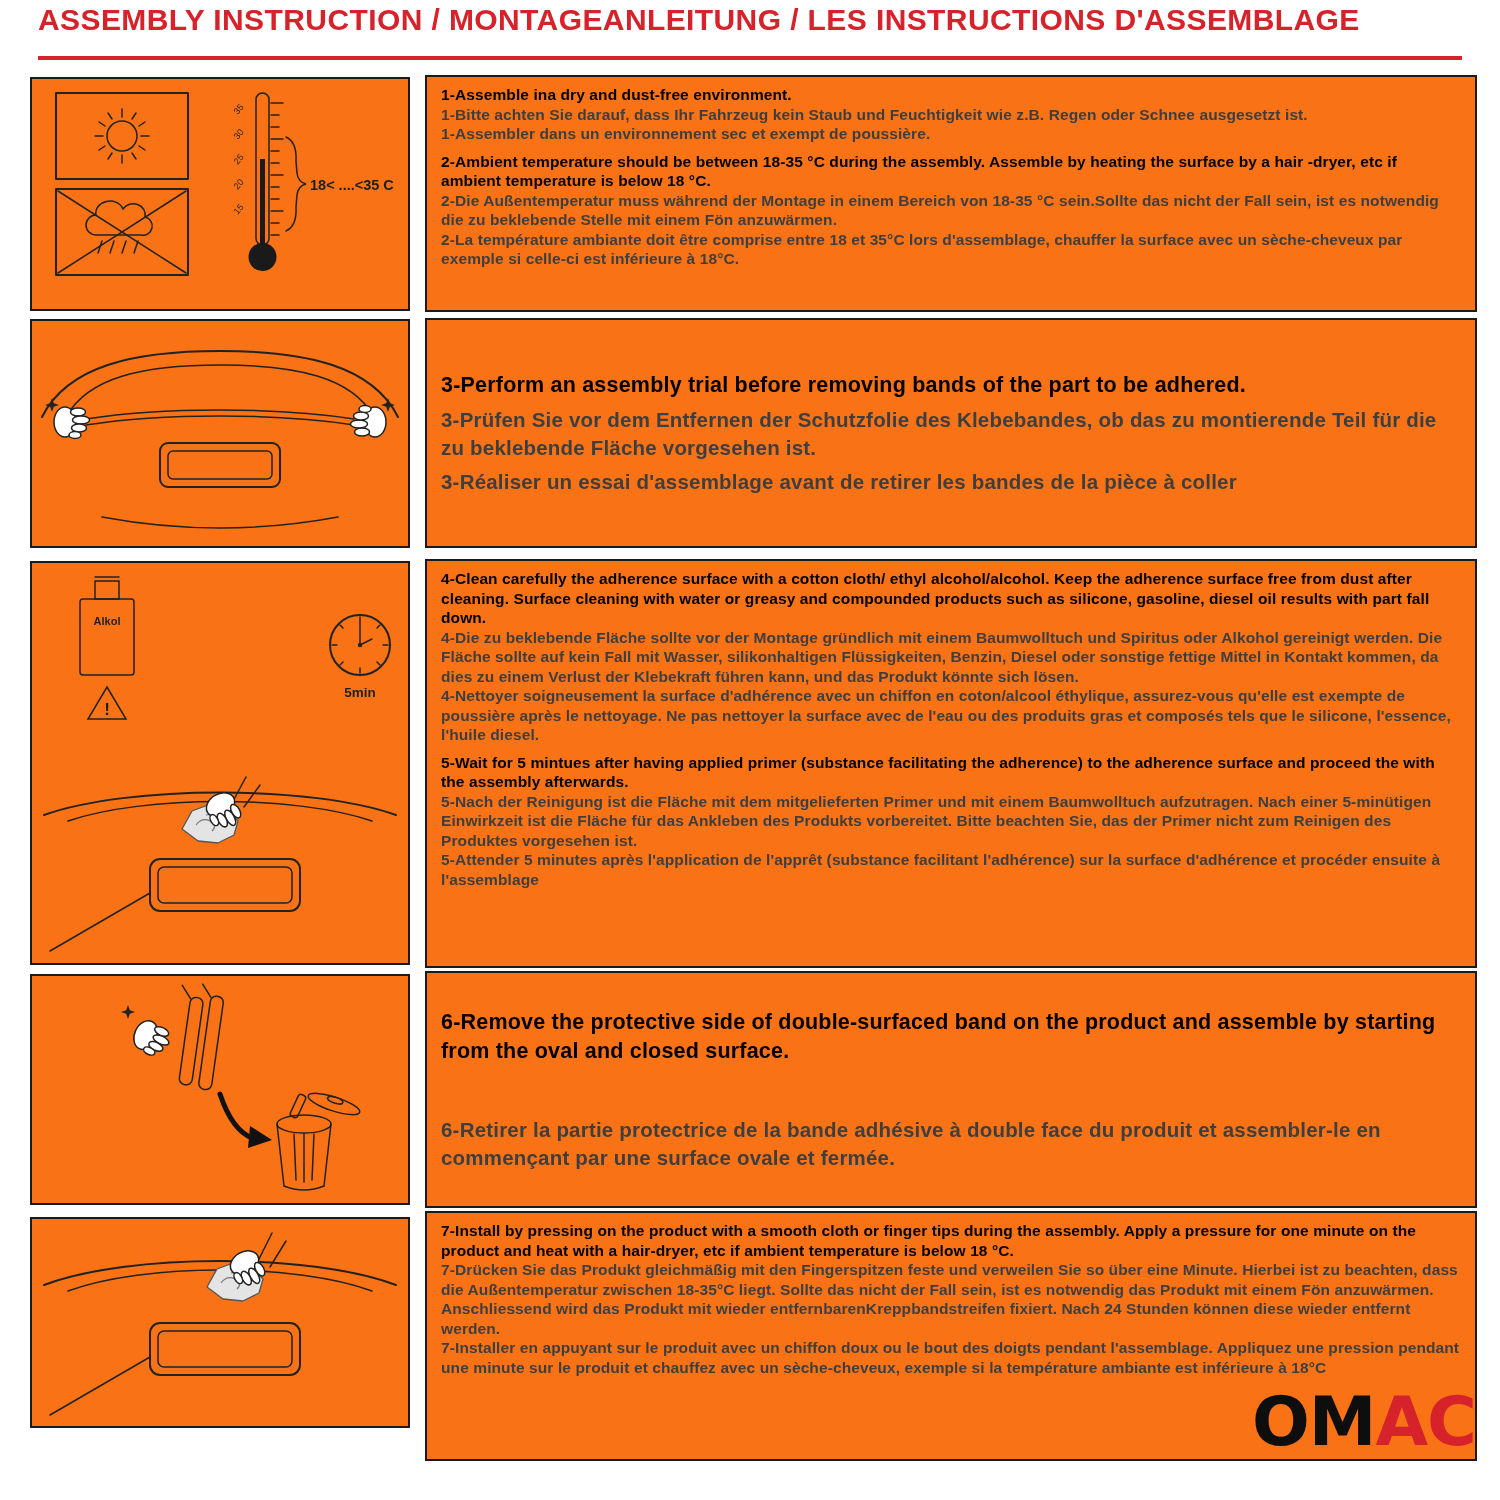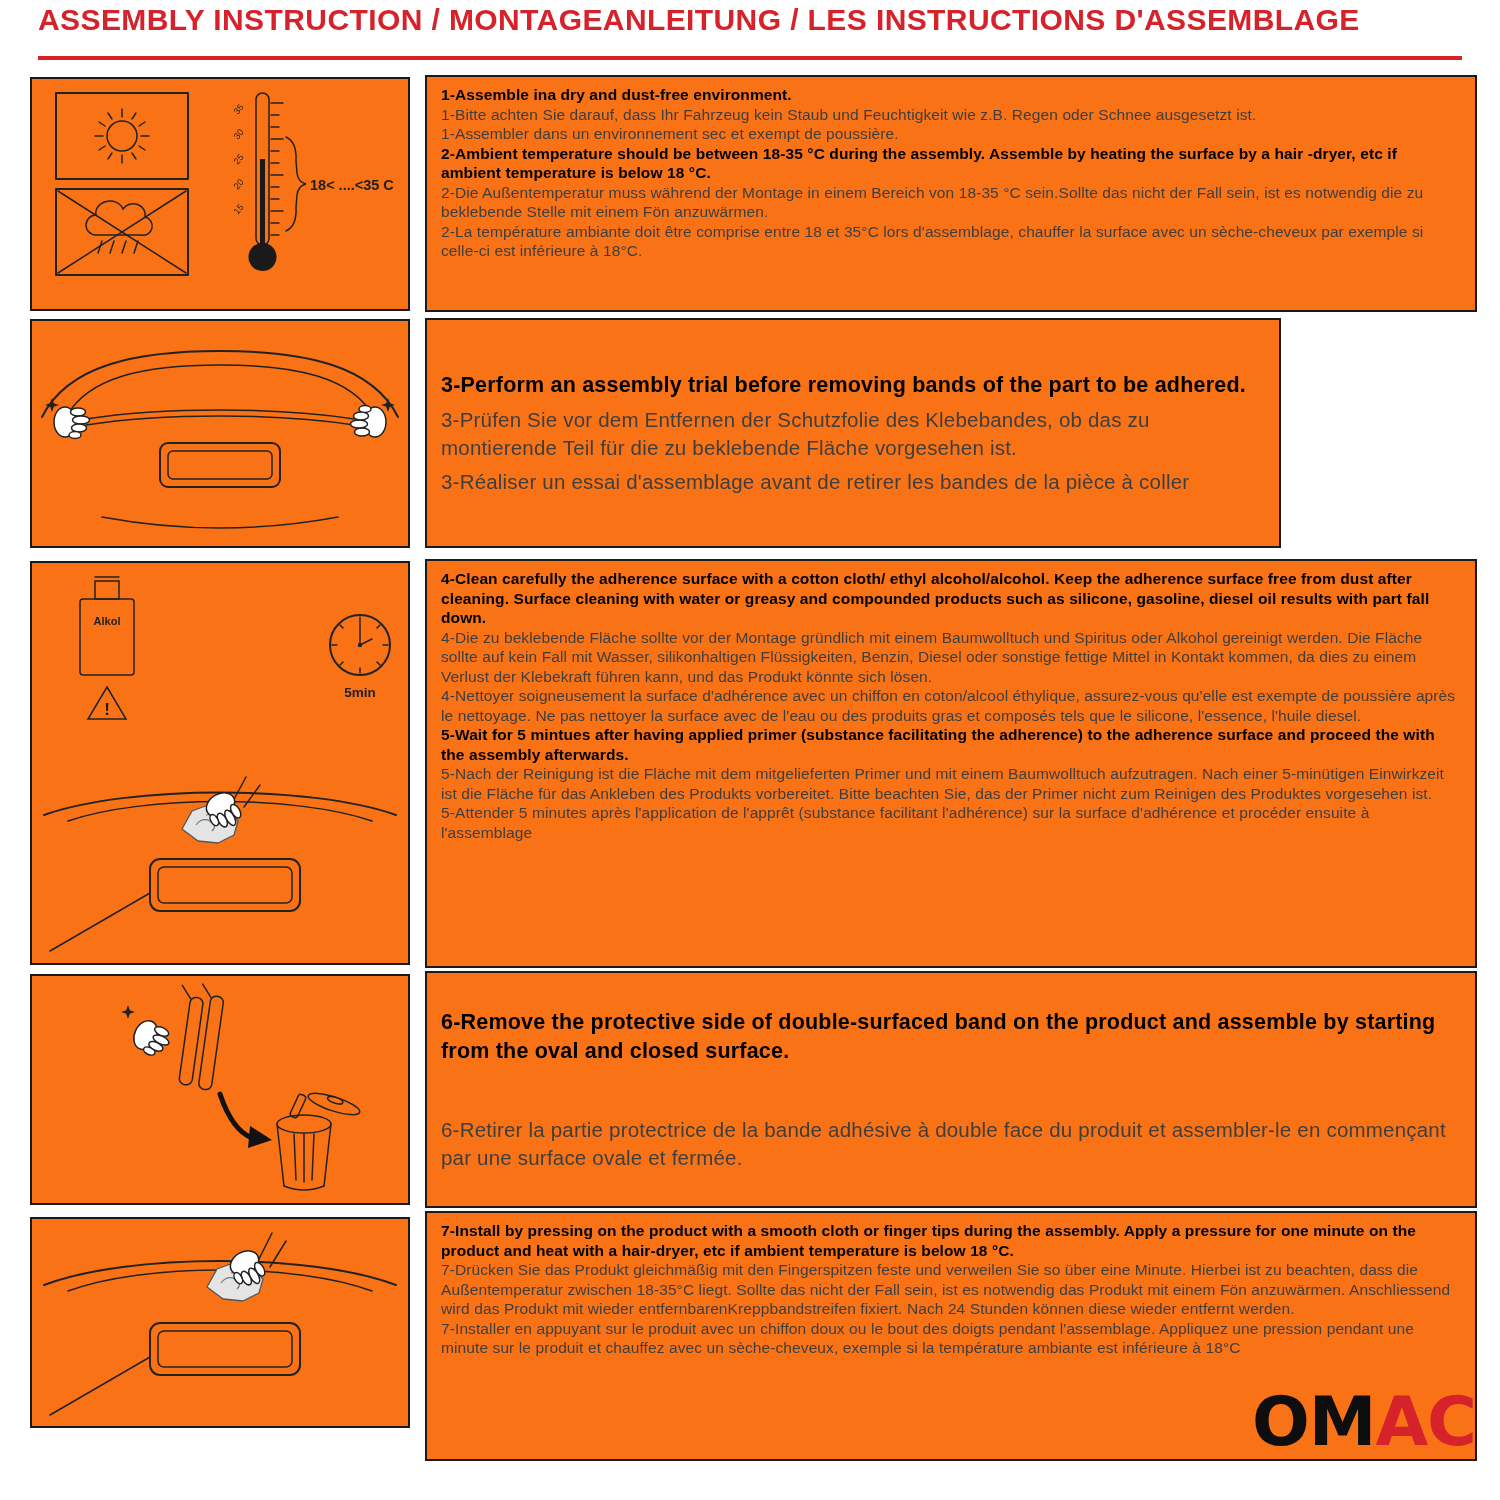--- a/index.html
+++ b/index.html
@@ -26,29 +26,29 @@
   .title-rule{
     position:absolute;left:38px;top:56px;width:1424px;height:4px;
     background:var(--red);
   }
   .box{
     position:absolute;border:2px solid var(--line);background:#f97316;
   }
   .illus{padding:0;}
   .illus svg{display:block;width:100%;height:100%;}
   .text-box{padding:8px 14px;}
-  .text-box p{margin:0;}
+  .text-box p{margin:0;font-weight:bold;}
   .small p{font-size:15.5px;line-height:1.26;letter-spacing:.1px;}
   .large{display:flex;flex-direction:column;justify-content:center;}
   .large p{font-size:20.5px;line-height:1.33;letter-spacing:.2px;}
   .large p + p{margin-top:7px;}
   .large p.b{font-size:21.5px;}
   p.b{font-weight:700;color:#000;}
   p.g{color:var(--body);}
-  p.gap{margin-top:0;}
+  p.gap{margin-top:8px;}
   .logo{
     position:absolute;right:24px;top:1388px;
     font-size:68px;font-weight:900;letter-spacing:-1px;
     font-family:"DejaVu Sans","Liberation Sans",sans-serif;
     line-height:1;
   }
   .logo .lg-red{color:var(--red);}
   svg text{font-family:"Liberation Sans",sans-serif;fill:#1f1f1f;}
   .stroke{stroke:#222;fill:none;stroke-width:2;stroke-linecap:round;stroke-linejoin:round;}
   .thin{stroke:#222;fill:none;stroke-width:1.5;stroke-linecap:round;}
@@ -152,21 +152,21 @@
       <path class="thin" d="M 54 104 C 130 92 246 92 322 104"></path>
       <rect class="stroke" x="128" y="122" width="120" height="44" rx="8"></rect>
       <rect class="thin" x="136" y="130" width="104" height="28" rx="5"></rect>
       <path class="thin" d="M 70 196 q 118 22 236 0"></path>
       <use href="#hand" transform="translate(40,101) rotate(90)"></use>
       <use href="#hand" transform="translate(336,101) rotate(-90)"></use>
       <use href="#sparkle" transform="translate(20,84)"></use>
       <use href="#sparkle" transform="translate(356,84)"></use>
     </svg>
   </div>
-  <div class="box text-box large" style="left:425px;top:318px;width:856px;height:230px;">
+  <div class="box text-box large" style="left:425px;top:318px;width:1052px;height:230px;">
     <p class="b">3-Perform an assembly trial before removing bands of the part to be adhered.</p>
     <p class="g">3-Prüfen Sie vor dem Entfernen der Schutzfolie des Klebebandes, ob das zu montierende Teil für die zu beklebende Fläche vorgesehen ist.</p>
     <p class="g">3-Réaliser un essai d'assemblage avant de retirer les bandes de la pièce à coller</p>
   </div>
 
   <div class="box illus" style="left:30px;top:561px;width:380px;height:404px;">
     <svg viewBox="0 0 376 400" preserveAspectRatio="none">
       <g>
         <rect class="thin" x="48" y="36" width="54" height="76" rx="3"></rect>
         <rect class="thin" x="63" y="18" width="24" height="18"></rect>

